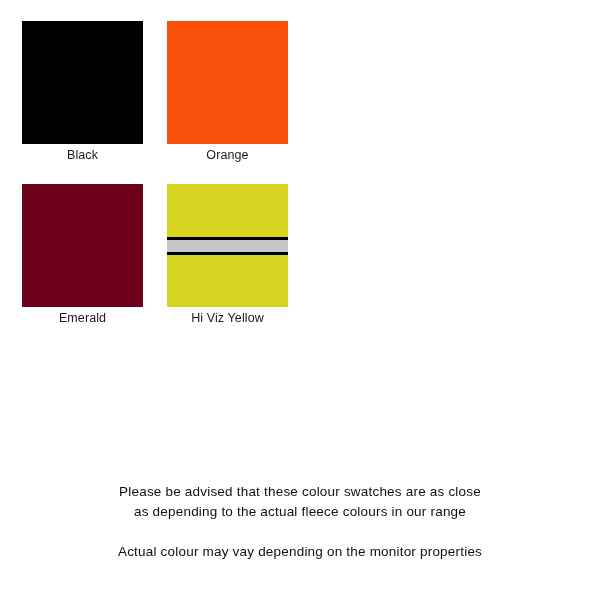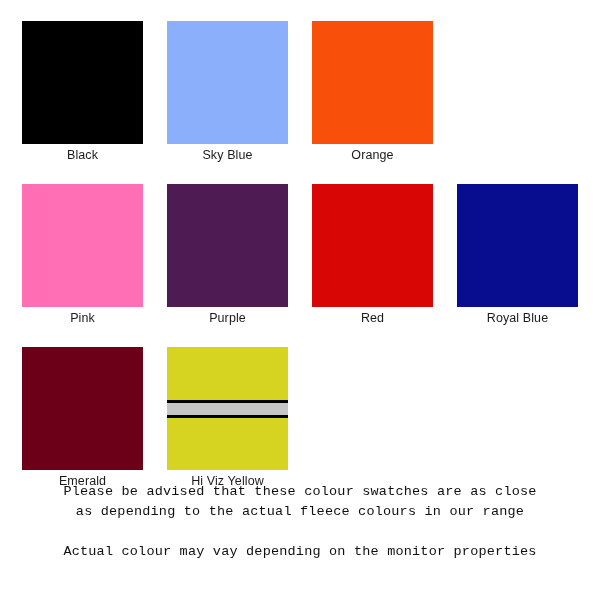--- a/index.html
+++ b/index.html
@@ -93,63 +93,40 @@
     color: #101010;
     letter-spacing: 0.2px;
     margin: 0;
   }
   .note-para + .note-para {
     margin-top: 20px;
     text-align: center;
   }
   .note-line {
     display: block;
-    font-family: Liberation Mono, monospace;
   }
 </style>
 </head>
 <body style="background: rgb(255, 255, 255);">
 
 <div id="swatch-chart">
 
   <div class="swatch-grid">
 
     <div class="swatch-row">
       <div class="swatch-cell">
         <div class="swatch-chip" style="background:#000000;"></div>
         <div class="swatch-label">Black</div>
       </div>
       <div class="swatch-cell">
-        <div class="swatch-chip" style="background:#8CAFFB;"></div>
-        <div class="swatch-label">Sky Blue</div>
-      </div>
-      <div class="swatch-cell">
         <div class="swatch-chip" style="background:#F8500A;"></div>
         <div class="swatch-label">Orange</div>
       </div>
     </div>
 
-    <div class="swatch-row">
-      <div class="swatch-cell">
-        <div class="swatch-chip" style="background:#FF6FB5;"></div>
-        <div class="swatch-label">Pink</div>
-      </div>
-      <div class="swatch-cell">
-        <div class="swatch-chip" style="background:#4E1B53;"></div>
-        <div class="swatch-label">Purple</div>
-      </div>
-      <div class="swatch-cell">
-        <div class="swatch-chip" style="background:#D90606;"></div>
-        <div class="swatch-label">Red</div>
-      </div>
-      <div class="swatch-cell">
-        <div class="swatch-chip" style="background:#080C8E;"></div>
-        <div class="swatch-label">Royal Blue</div>
-      </div>
-    </div>
 
     <div class="swatch-row">
       <div class="swatch-cell">
         <div class="swatch-chip" style="background:#6B0018;"></div>
         <div class="swatch-label">Emerald</div>
       </div>
       <div class="swatch-cell">
         <div class="swatch-chip" style="background:#D7D421;">
           <div class="stripe-band">
             <div class="stripe-line" style="background: rgb(0, 0, 0);"></div>

